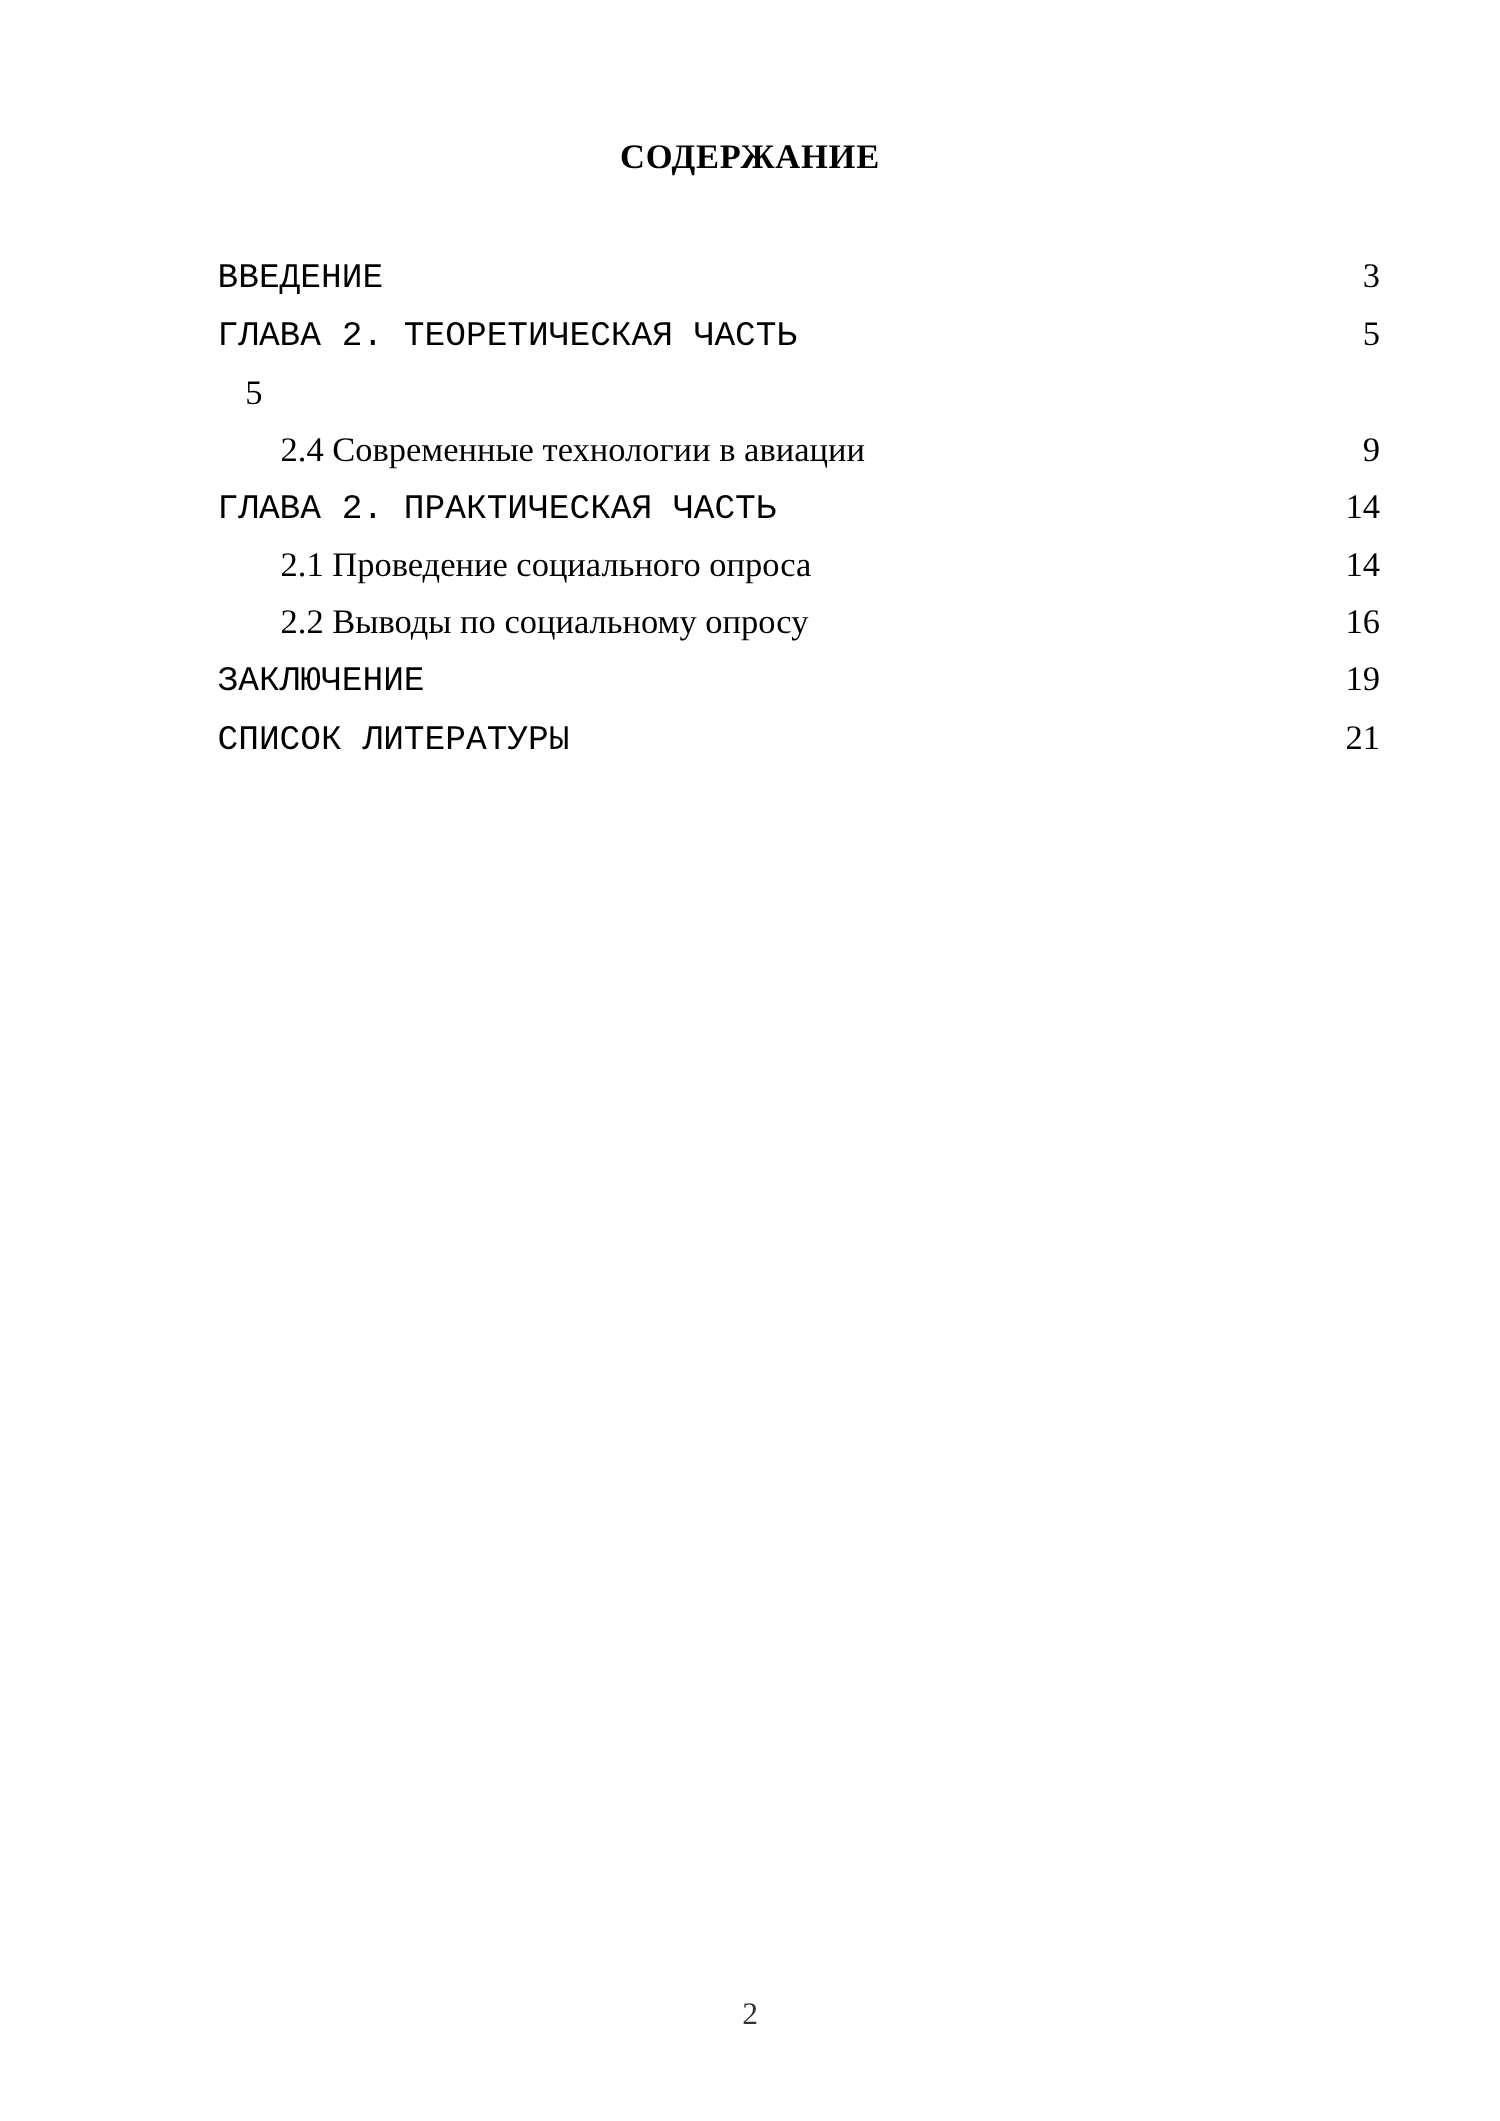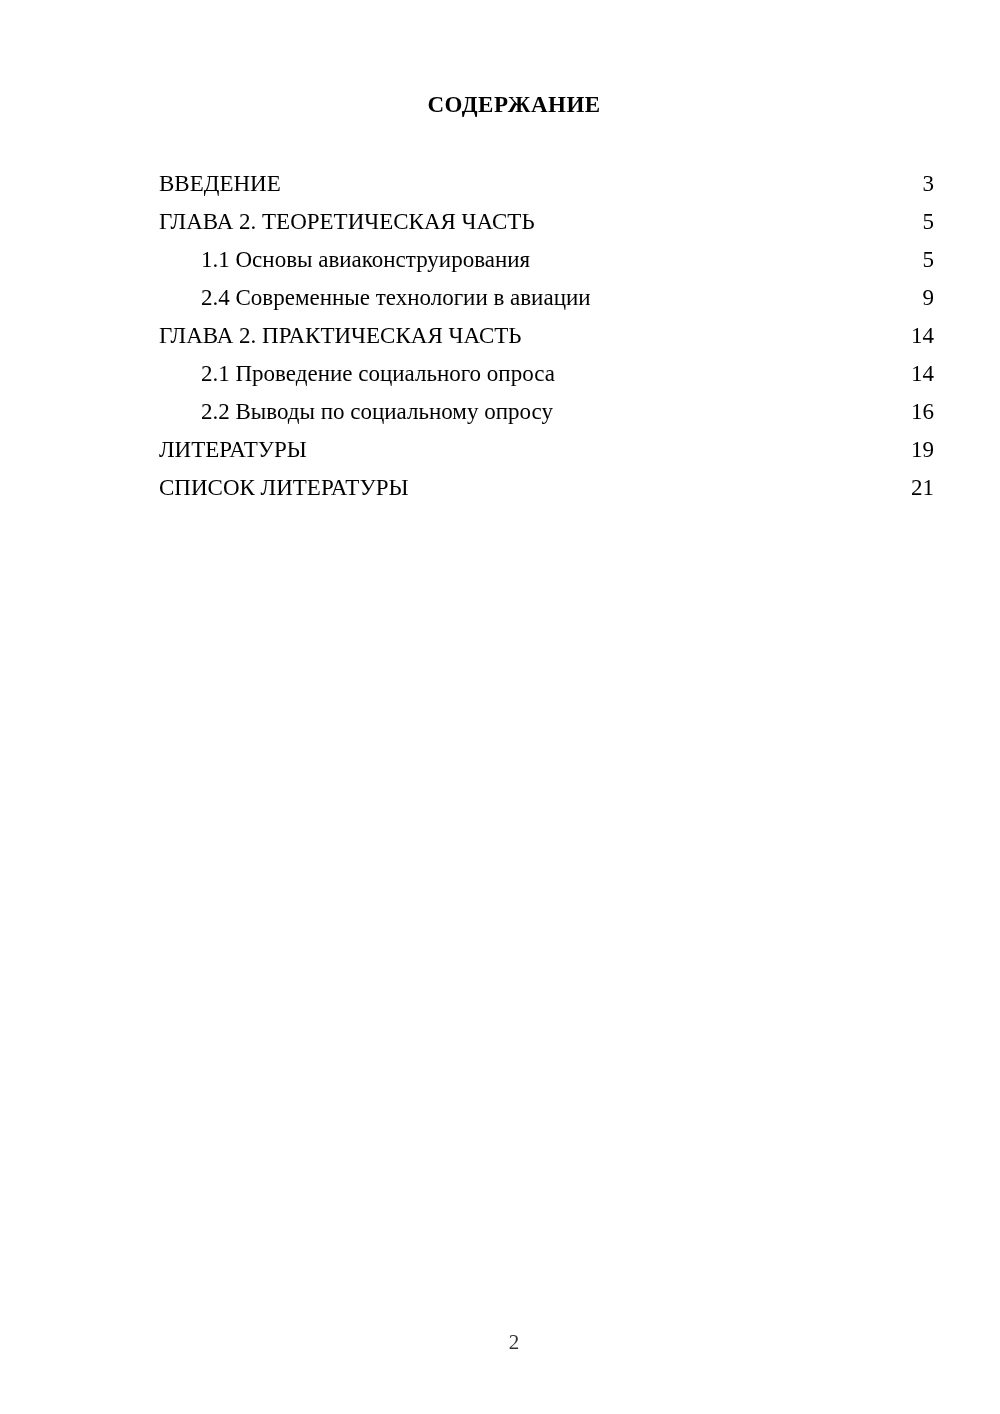--- a/index.html
+++ b/index.html
@@ -15,21 +15,20 @@
     color: #000000;
     overflow: hidden;
   }
   .page {
     position: absolute;
     top: 0;
     left: 0;
     width: 956px;
     height: 1414px;
     background: #ffffff;
-    margin-left: 14px;
   }
   .doc-title {
     position: absolute;
     top: 92px;
     left: 0;
     width: 1000px;
     text-align: center;
     font-size: 23px;
     font-weight: bold;
     letter-spacing: 0.5px;
@@ -43,20 +42,21 @@
   .toc-row {
     display: flex;
     align-items: baseline;
     justify-content: space-between;
     font-size: 23px;
     line-height: 38px;
     white-space: nowrap;
   }
   .toc-row.level-1 .toc-label {
     padding-left: 0;
+    font-family: Liberation Mono, monospace;
   }
   .toc-row.level-2 .toc-label {
     padding-left: 42px;
   }
   .toc-label {
     flex: 0 1 auto;
   }
   .toc-page {
     flex: 0 0 auto;
     text-align: right;
@@ -83,41 +83,40 @@
   <div class="toc" id="toc-list">
       <div class="toc-row level-1">
         <span class="toc-label">ВВЕДЕНИЕ</span>
         <span class="toc-page">3</span>
       </div>
       <div class="toc-row level-1">
         <span class="toc-label">ГЛАВА 2. ТЕОРЕТИЧЕСКАЯ ЧАСТЬ</span>
         <span class="toc-page">5</span>
       </div>
       <div class="toc-row level-2">
-        <span class="toc-label">1.1 Основы авиаконструирования</span>
         <span class="toc-page">5</span>
       </div>
       <div class="toc-row level-2">
         <span class="toc-label">2.4 Современные технологии в авиации</span>
         <span class="toc-page">9</span>
       </div>
       <div class="toc-row level-1">
         <span class="toc-label">ГЛАВА 2. ПРАКТИЧЕСКАЯ ЧАСТЬ</span>
         <span class="toc-page">14</span>
       </div>
       <div class="toc-row level-2">
         <span class="toc-label">2.1 Проведение социального опроса</span>
         <span class="toc-page">14</span>
       </div>
       <div class="toc-row level-2">
         <span class="toc-label">2.2 Выводы по социальному опросу</span>
         <span class="toc-page">16</span>
       </div>
       <div class="toc-row level-1">
-        <span class="toc-label">ЛИТЕРАТУРЫ</span>
+        <span class="toc-label">ЗАКЛЮЧЕНИЕ</span>
         <span class="toc-page">19</span>
       </div>
       <div class="toc-row level-1">
         <span class="toc-label">СПИСОК ЛИТЕРАТУРЫ</span>
         <span class="toc-page">21</span>
       </div>
     </div>
 
   <div class="footer-page-number">2</div>
 

